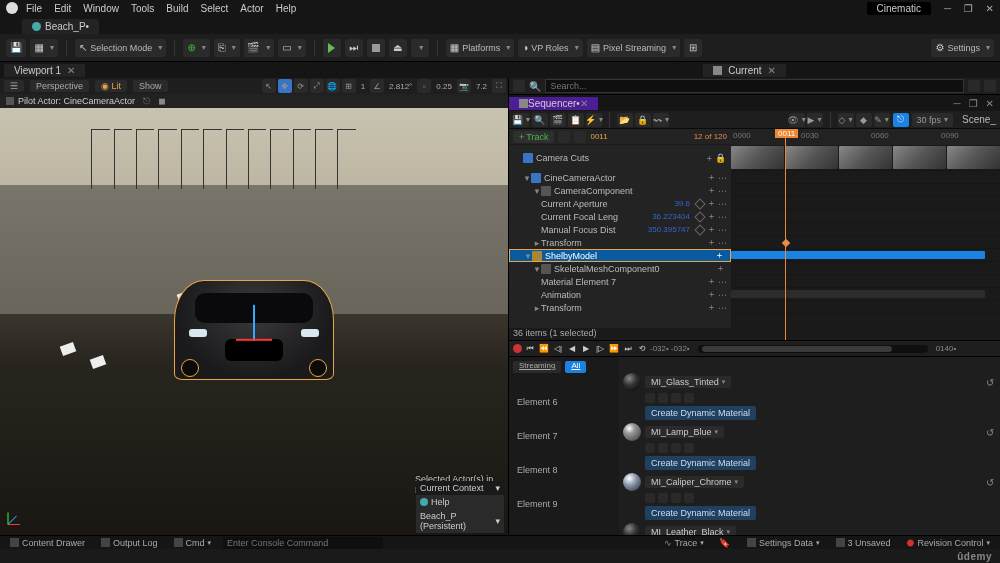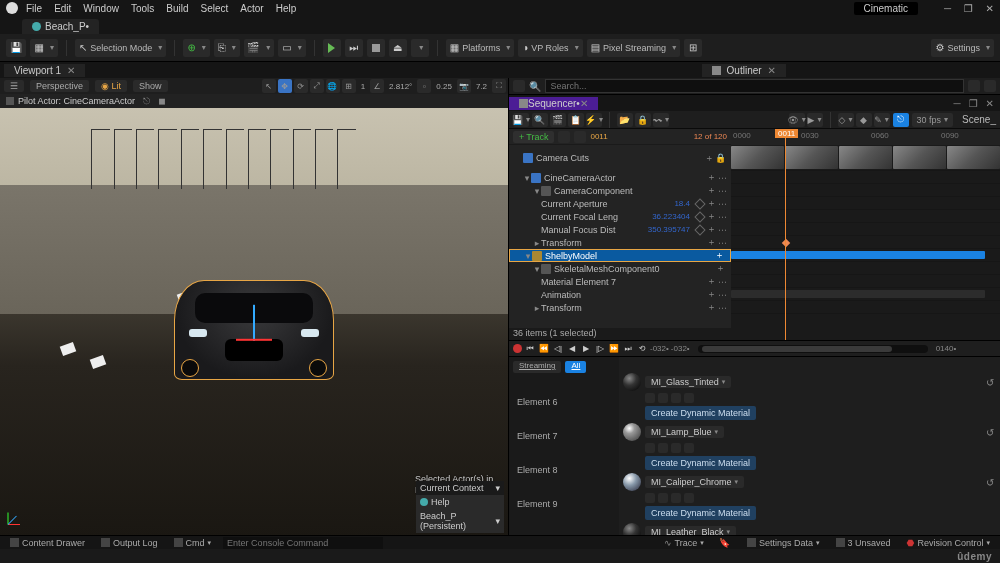--- a/index.html
+++ b/index.html
@@ -3,21 +3,21 @@
 <meta charset="utf-8">
 <style>
 * { margin: 0; padding: 0; box-sizing: border-box; font-family: "Segoe UI", Arial, sans-serif; }
 body { background: #1a1a1a; color: #ccc; font-size: 10px; width: 1000px; height: 563px; overflow: hidden; position: relative; }
 
 
 .menubar { height: 16px; display: flex; align-items: center; background: #151515; padding: 0 6px; }
 .ue-logo { width: 12px; height: 12px; border-radius: 50%; background: #ddd; margin-right: 8px; }
 .menubar .menu { margin-right: 12px; cursor: default; color: #ccc; }
 .menubar .spacer { flex: 1; }
-.menubar .cine { background: #000; padding: 1px 10px; border-radius: 2px; margin-right: 16px; }
+.menubar .cine { background: #000; padding: 1px 10px; border-radius: 2px; margin-right: 3px; }
 .win-controls span { margin-left: 10px; color: #aaa; }
 
 
 .tab-row { height: 18px; background: #151515; display: flex; align-items: flex-end; }
 .level-tab { background: #232323; padding: 2px 10px; border-radius: 3px 3px 0 0; display: flex; align-items: center; margin-left: 22px; }
 .level-tab .globe { width: 9px; height: 9px; border-radius: 50%; background: #4aa; margin-right: 4px; }
 
 
 .main-toolbar { height: 28px; background: #1e1e1e; border-bottom: 1px solid #000; display: flex; align-items: center; padding: 0 6px; gap: 4px; }
 .tb-btn { height: 18px; min-width: 18px; background: #2a2a2a; border-radius: 2px; display: flex; align-items: center; justify-content: center; padding: 0 4px; gap: 3px; cursor: pointer; }
@@ -273,21 +273,21 @@
 </div>
 
 <div class="viewport-tabs" style="position:relative">
   <div class="viewport-tab">
     <span>Viewport 1</span>
     <span class="x">✕</span>
   </div>
   <div style="position:absolute; right:214px; top:0;" class="outliner-tabs">
     <div class="outliner-tab">
       <span class="ico"></span>
-      <span>Outliner</span>
+      <span>Current</span>
       <span class="x">✕</span>
     </div>
   </div>
 </div>
 
 <div class="content">
 
   <div class="viewport-col">
     <div class="viewport-header" style="position:relative">
       <span class="vh-btn">☰</span>
@@ -450,21 +450,21 @@
             </div>
             <div class="trow pad2">
               <span class="tw">▾</span>
                 <span class="ico"></span>
               <span class="nm">CameraComponent</span>
               <span class="plus">＋</span>
                 <span class="dots">⋯</span>
             </div>
             <div class="trow pad3">
               <span class="nm">Current Aperture</span>
-              <span class="val">18.4</span>
+              <span class="val">39.6</span>
               <span class="key"></span>
               <span class="plus">＋</span>
                 <span class="dots">⋯</span>
             </div>
             <div class="trow pad3">
               <span class="nm">Current Focal Leng</span>
               <span class="val">36.223404</span>
               <span class="key"></span>
               <span class="plus">＋</span>
                 <span class="dots">⋯</span>

